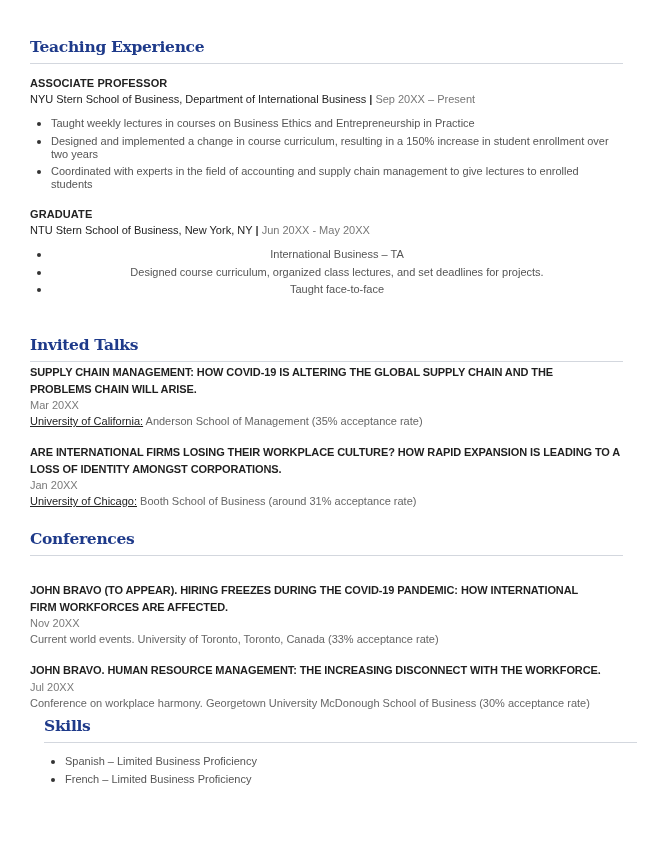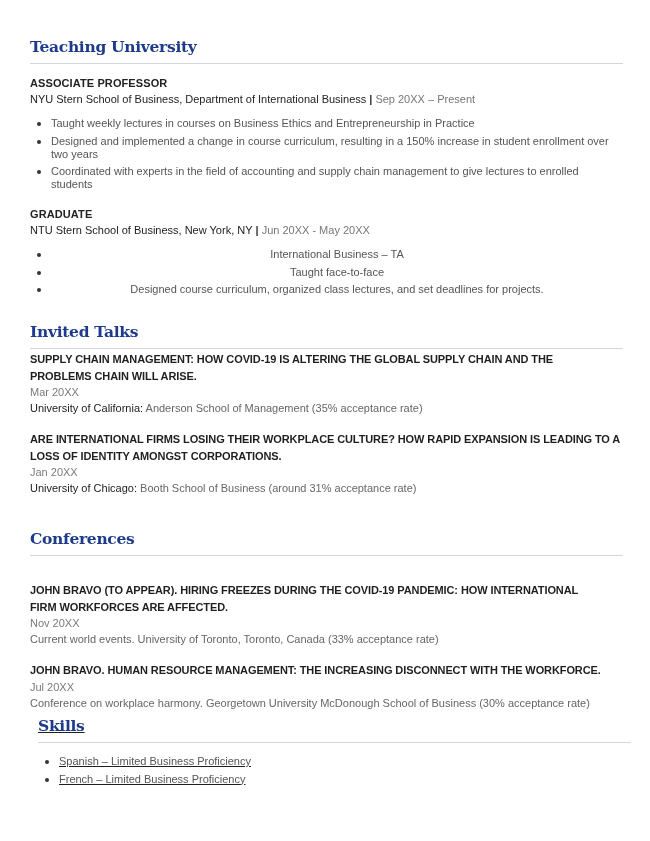--- a/index.html
+++ b/index.html
@@ -18,29 +18,29 @@
     .org .dates { color: #777; margin-top: 44px; }
     ul.bullets { list-style: none; margin: 0; padding: 0; }
     ul.bullets li { position: relative; padding-left: 21px; font-size: 11px; line-height: 13px;
                     color: #555; margin-bottom: 4.5px; }
     ul.bullets li::before { content: ""; position: absolute; left: 7px; top: 5px;
                             width: 4px; height: 4px; border-radius: 50%; background: #333; }
     .item-title { font-size: 11px; font-weight: bold; color: #1f1f1f; line-height: 16.5px;
                   letter-spacing: -0.1px; }
     .item-date { font-size: 11px; color: #7a7a7a; line-height: 16px; }
     .item-venue { font-size: 11px; color: #666; line-height: 16px; }
-    .item-venue .venue-strong { color: #222; }
+    .item-venue .venue-strong { color: #222; text-decoration: underline; }
   </style>
 </head>
 <body>
 
 <div class="page">
 
   <div style="position:absolute; top:37px; left:0; width:593px;">
-    <h2 class="section-title">Teaching University</h2>
+    <h2 class="section-title">Teaching Experience</h2>
     <div class="rule"></div>
 
     <div style="margin-top:11px;">
       <div class="role">ASSOCIATE PROFESSOR</div>
       <div class="org">
         <span>NYU Stern School of Business, Department of International Business</span><span class="sep">|</span><span class="dates">Sep 20XX – Present</span>
       </div>
       <ul class="bullets" style="margin-top:10px;">
         <li>Taught weekly lectures in courses on Business Ethics and Entrepreneurship in Practice</li>
         <li>Designed and implemented a change in course curriculum, resulting in a 150% increase in student enrollment over two years</li>
@@ -48,27 +48,27 @@
       </ul>
     </div>
 
     <div style="margin-top:15px;">
       <div class="role">GRADUATE</div>
       <div class="org">
         <span>NTU Stern School of Business, New York, NY</span><span class="sep">|</span><span class="dates">Jun 20XX - May 20XX</span>
       </div>
       <ul class="bullets" style="margin-top:10px;text-align:center;">
         <li>International Business – TA</li>
+        <li>Designed course curriculum, organized class lectures, and set deadlines for projects.</li>
         <li>Taught face-to-face</li>
-        <li>Designed course curriculum, organized class lectures, and set deadlines for projects.</li>
       </ul>
     </div>
   </div>
 
-  <div style="position:absolute; top:322px; left:0; width:593px;">
+  <div style="position:absolute; top:335px; left:0; width:593px;">
     <h2 class="section-title">Invited Talks</h2>
     <div class="rule"></div>
 
     <div style="margin-top:2px;">
       <div class="item-title">
         <div>SUPPLY CHAIN MANAGEMENT: HOW COVID-19 IS ALTERING THE GLOBAL SUPPLY CHAIN AND THE</div>
         <div>PROBLEMS CHAIN WILL ARISE.</div>
       </div>
       <div class="item-date">Mar 20XX</div>
       <div class="item-venue"><span class="venue-strong">University of California:</span><span> Anderson School of Management (35% acceptance rate)</span></div>
@@ -99,21 +99,21 @@
 
     <div style="margin-top:15px;">
       <div class="item-title">
         <div>JOHN BRAVO. HUMAN RESOURCE MANAGEMENT: THE INCREASING DISCONNECT WITH THE WORKFORCE.</div>
       </div>
       <div class="item-date">Jul 20XX</div>
       <div class="item-venue">Conference on workplace harmony. Georgetown University McDonough School of Business (30% acceptance rate)</div>
     </div>
   </div>
 
-  <div style="position:absolute; top:716px; left:8px; width:593px;text-decoration:underline;">
+  <div style="position:absolute; top:716px; left:14px; width:593px;">
     <h2 class="section-title">Skills</h2>
     <div class="rule"></div>
     <ul class="bullets" style="margin-top:12px;">
       <li>Spanish – Limited Business Proficiency</li>
       <li>French – Limited Business Proficiency</li>
     </ul>
   </div>
 
 </div>
 

